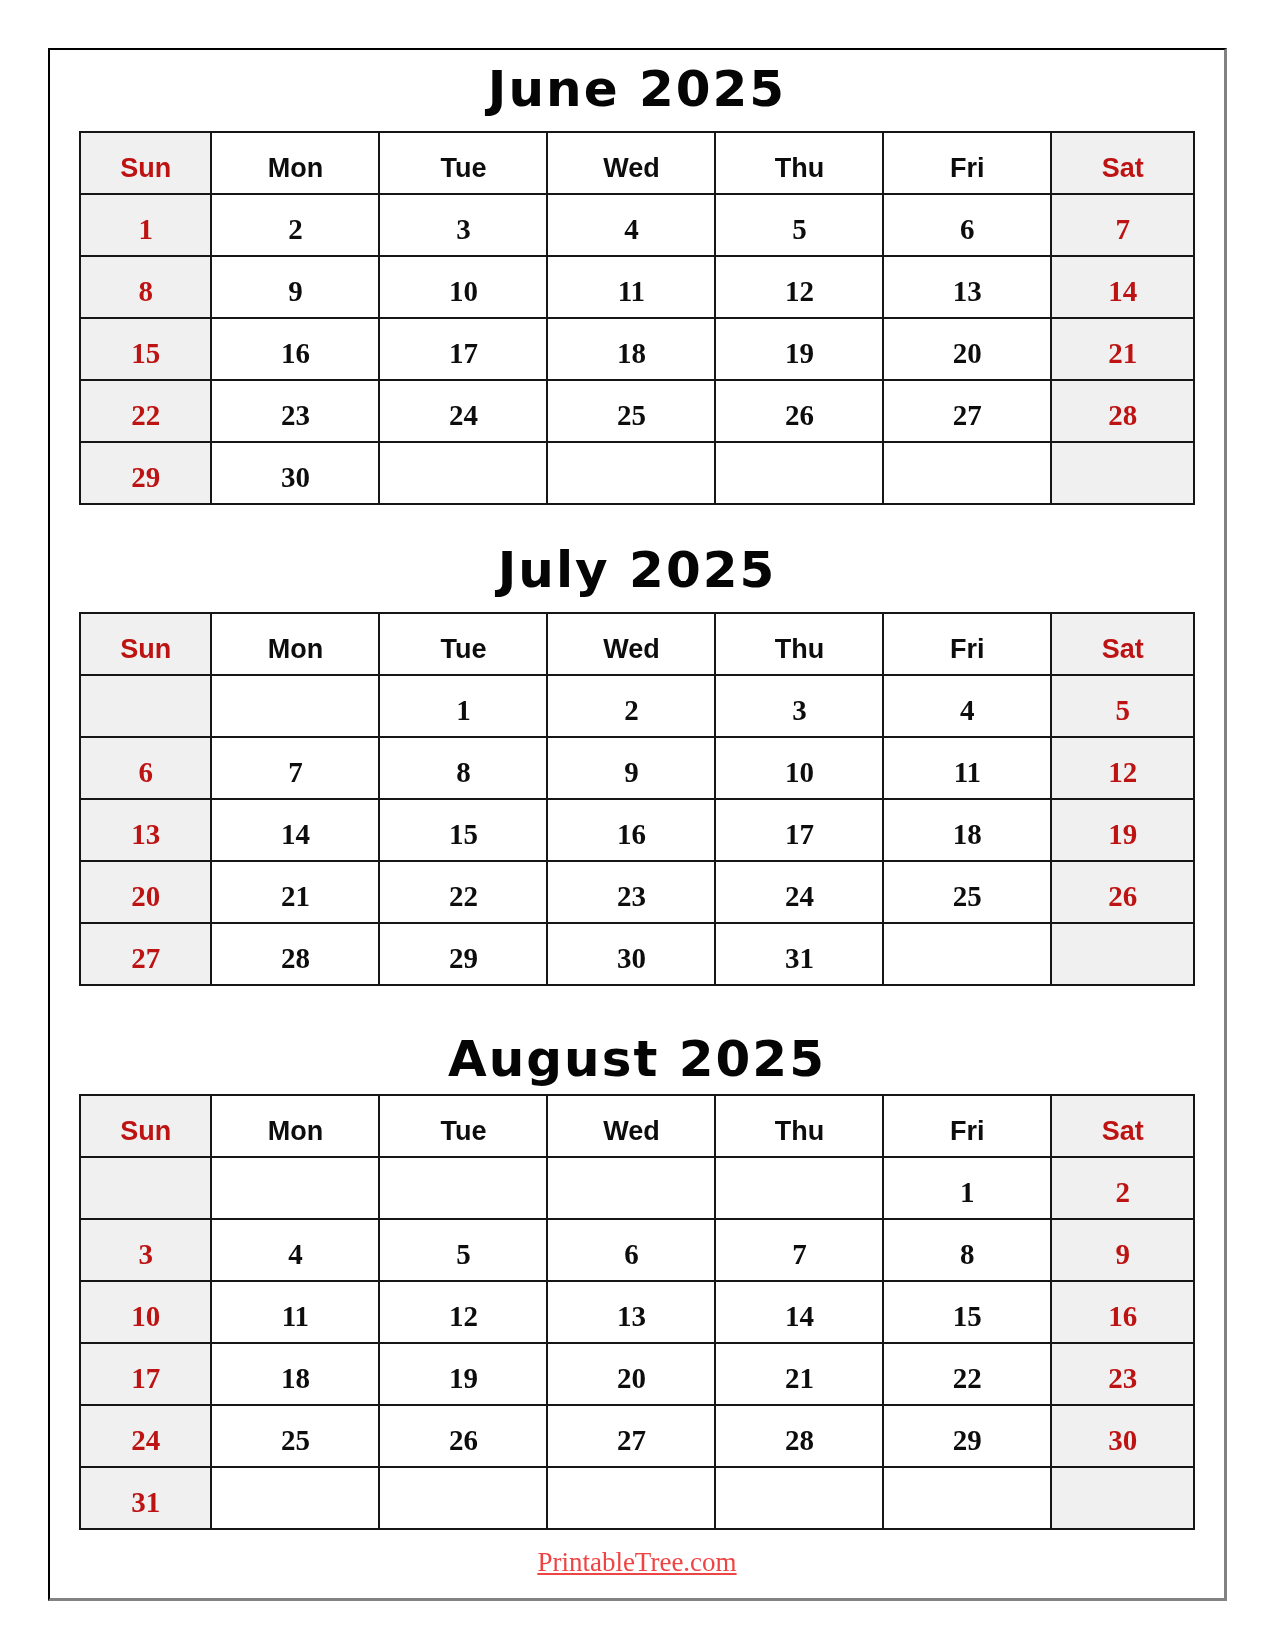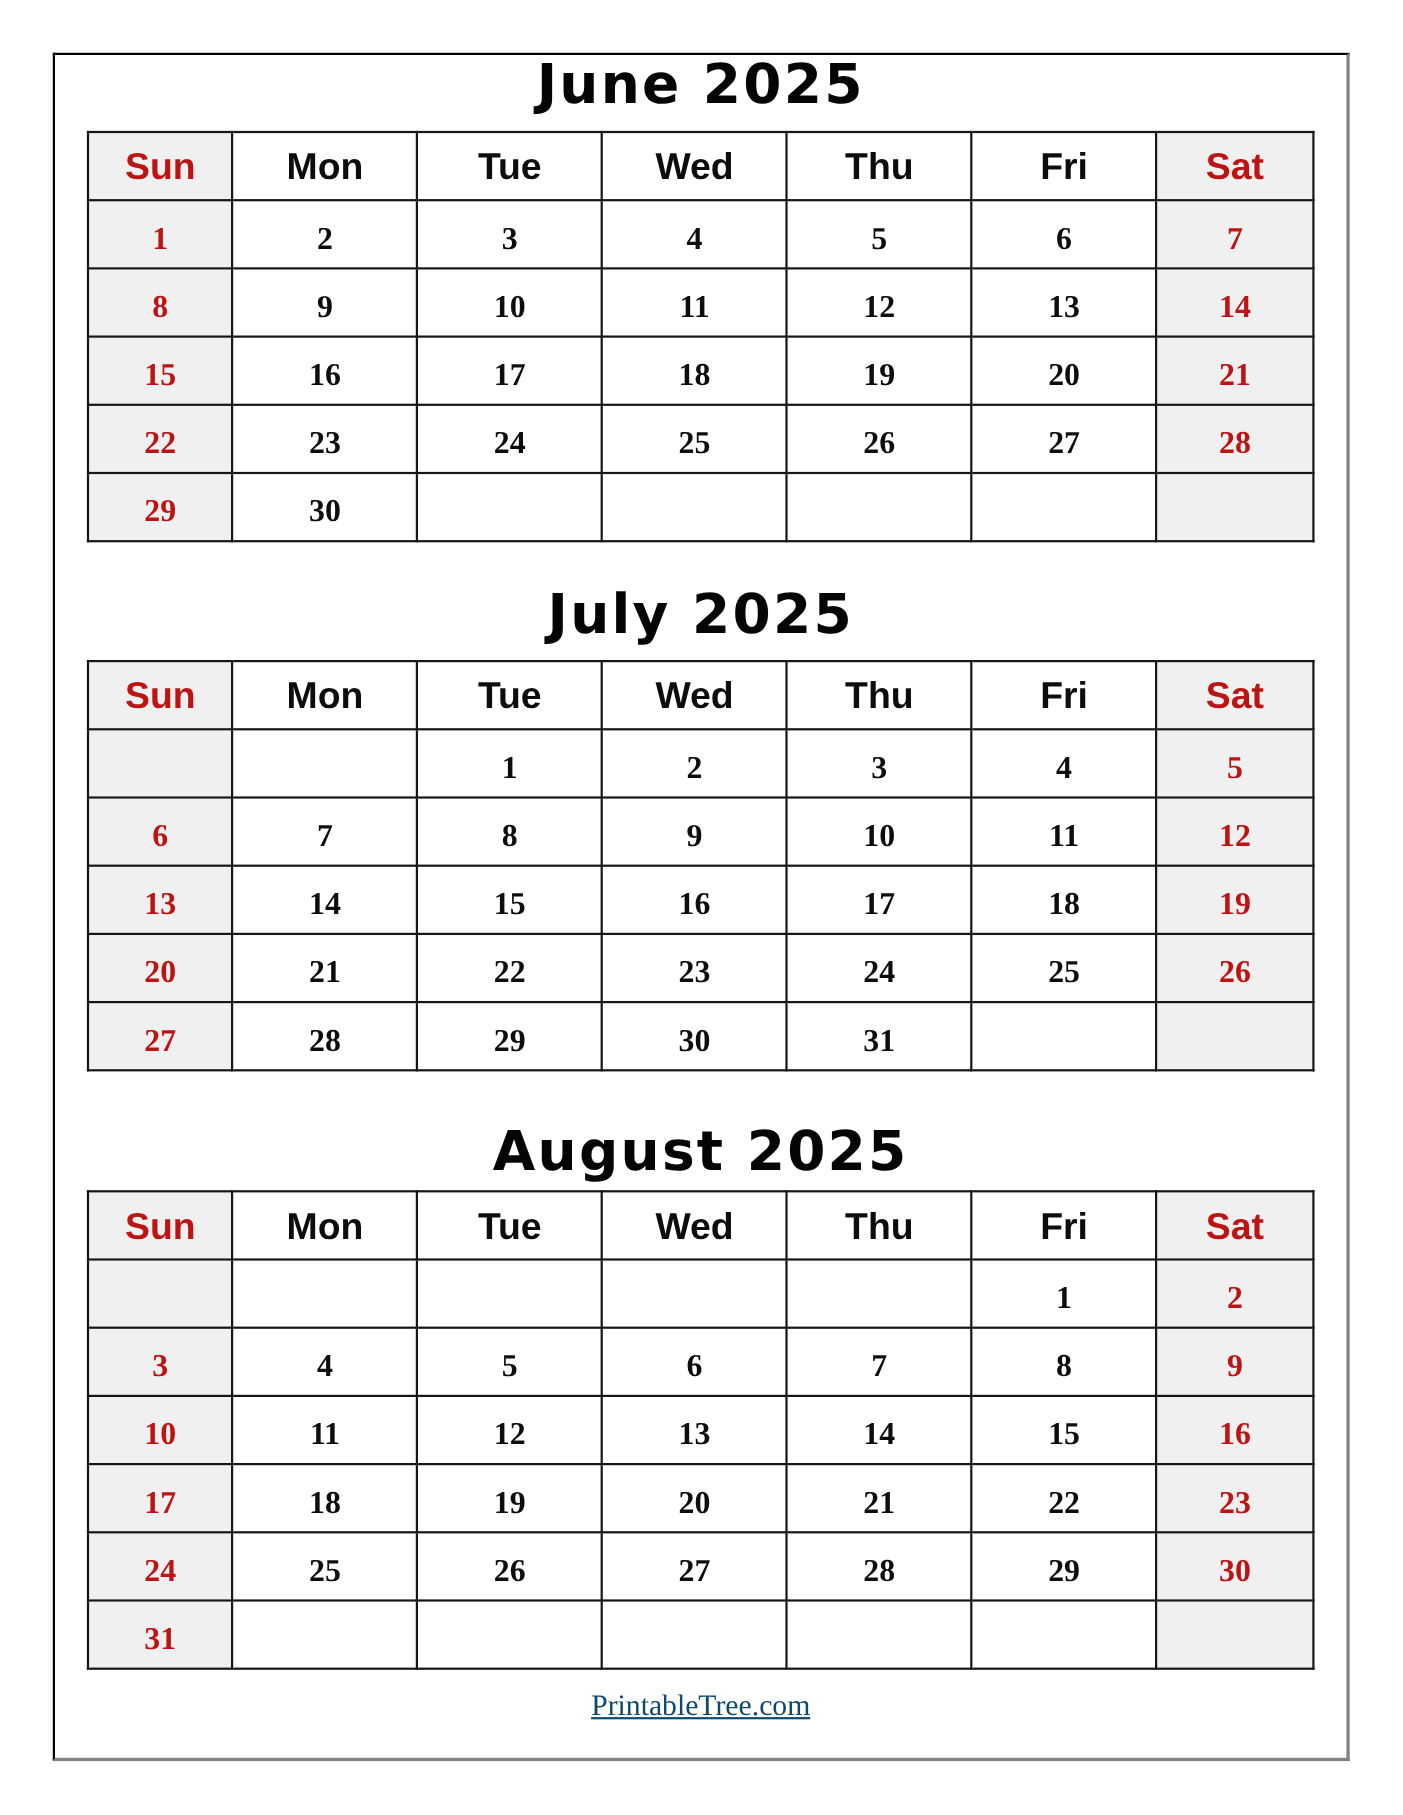--- a/index.html
+++ b/index.html
@@ -30,21 +30,21 @@
   .month-title {
     text-align: center;
     font-family: "DejaVu Sans", sans-serif;
     font-weight: 800;
     font-size: 50px;
     line-height: 54px;
     letter-spacing: 2px;
     color: #050505;
     margin: 0;
   }
-  section.month:nth-of-type(1) .month-title { }
+  section.month:nth-of-type(1) .month-title { margin-top: 12px; }
   section.month:nth-of-type(2) .month-title { margin-top: 38px; }
   section.month:nth-of-type(3) .month-title { margin-top: 46px; }
 
   table.calendar {
     border-collapse: collapse;
     table-layout: fixed;
     width: 1116px;
     margin: 15px auto 0 auto;
   }
   section.month:nth-of-type(3) table.calendar { margin-top: 8px; }
@@ -58,21 +58,21 @@
     height: 62px;
     box-sizing: border-box;
     vertical-align: bottom;
     text-align: center;
     padding: 0 0 9px 0;
     overflow: hidden;
   }
   .calendar th {
     font-family: "Liberation Sans", sans-serif;
     font-weight: bold;
-    font-size: 34px;
+    font-size: 27px;
     color: #0d0d0d;
     background: #ffffff;
   }
   .calendar td {
     font-family: "Liberation Serif", serif;
     font-weight: bold;
     font-size: 29px;
     color: #0d0d0d;
     background: #ffffff;
   }
@@ -80,21 +80,21 @@
     background: #f0f0f0;
     color: #bd1313;
   }
   footer {
     text-align: center;
     margin-top: 17px;
   }
   .footer-link {
     font-family: "Liberation Serif", serif;
     font-size: 27px;
-    color: #0c4a6e;
+    color: #ef4444;
     text-decoration: underline;
     cursor: pointer;
   }
 </style>
 </head>
 <body>
 
 <div class="sheet">
   <main>
   <section class="month">

